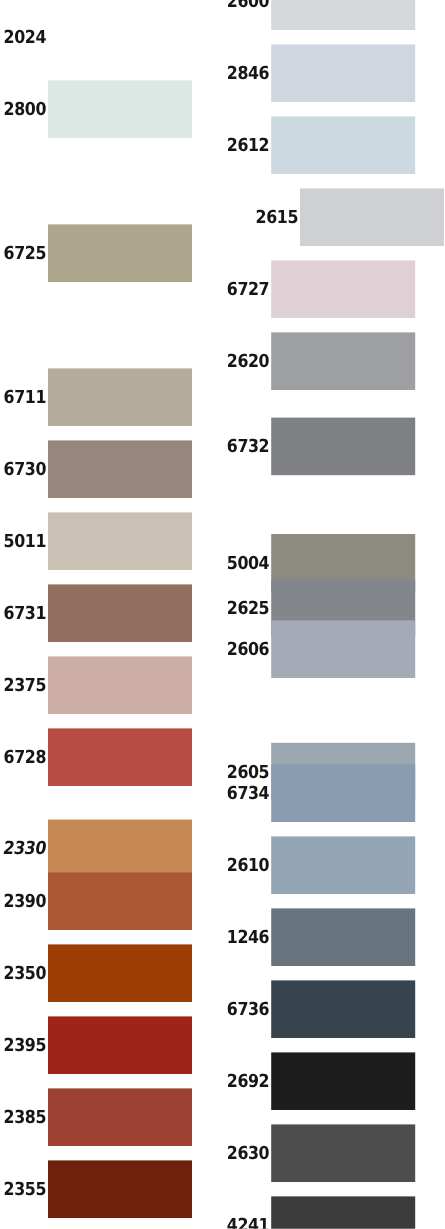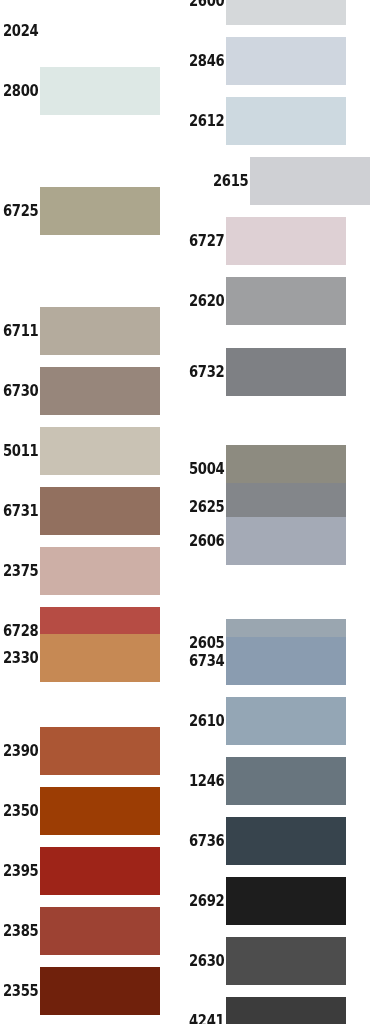--- a/index.html
+++ b/index.html
@@ -101,21 +101,21 @@
         <div class="swatch-chip" style="background: rgb(146, 112, 95);"></div>
       </div>
       <div class="swatch-row" style="top: 547px; text-decoration: underline;">
         <span class="swatch-code">2375</span>
         <div class="swatch-chip" style="background: rgb(205, 175, 166);"></div>
       </div>
       <div class="swatch-row" style="top: 607px;">
         <span class="swatch-code">6728</span>
         <div class="swatch-chip" style="background: rgb(182, 76, 68);"></div>
       </div>
-      <div class="swatch-row" style="top: 634px;">
+      <div class="swatch-row" style="top: 683px; font-style: italic;">
         <span class="swatch-code">2330</span>
         <div class="swatch-chip" style="background: rgb(198, 137, 84);"></div>
       </div>
       <div class="swatch-row" style="top: 727px;">
         <span class="swatch-code">2390</span>
         <div class="swatch-chip" style="background: rgb(171, 86, 52);"></div>
       </div>
       <div class="swatch-row" style="top: 787px;">
         <span class="swatch-code">2350</span>
         <div class="swatch-chip" style="background: rgb(156, 61, 4);"></div>

